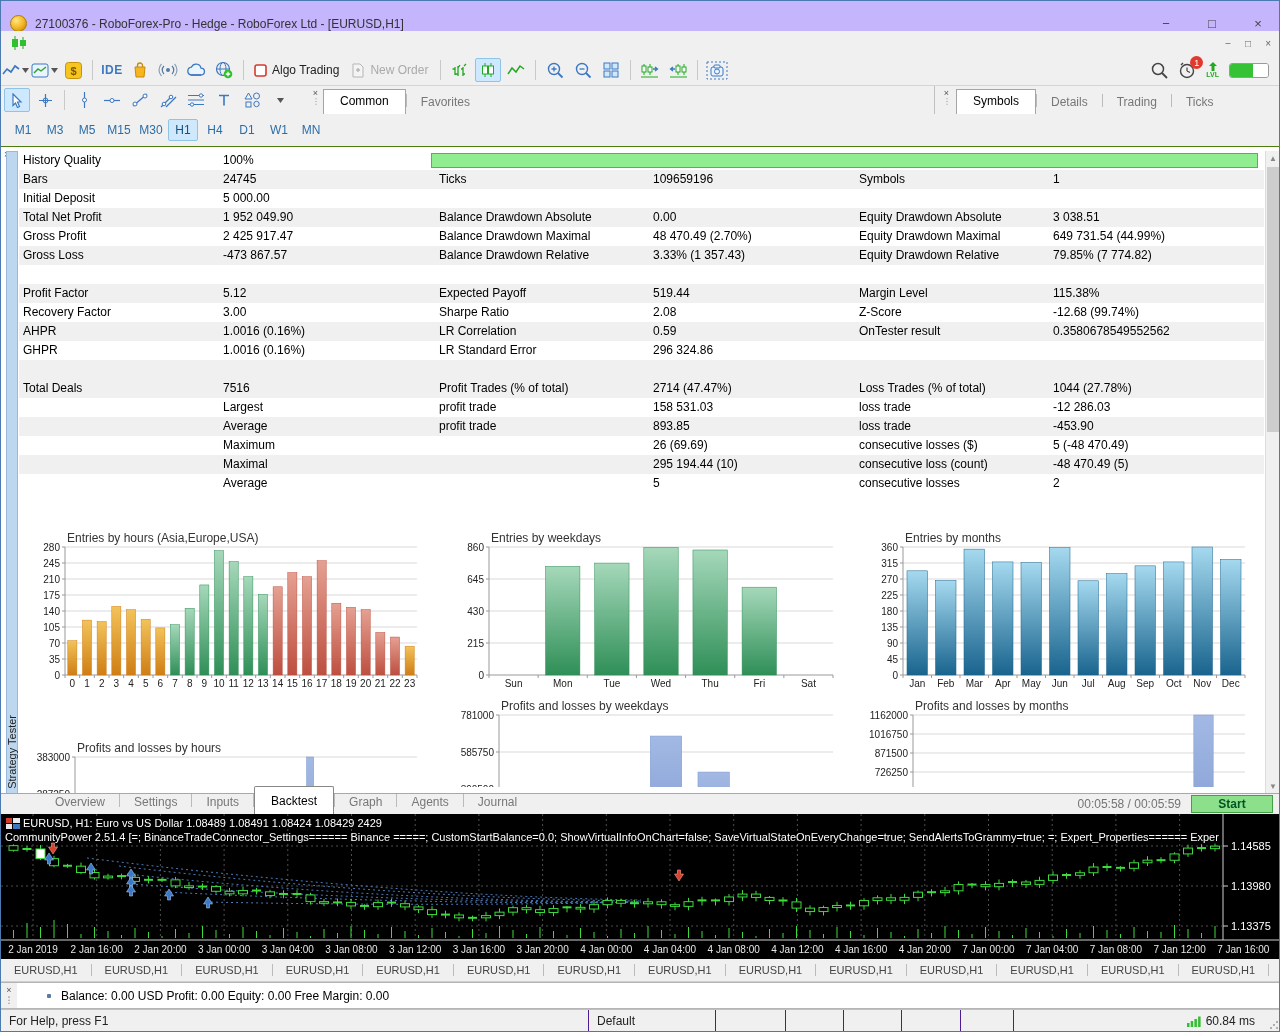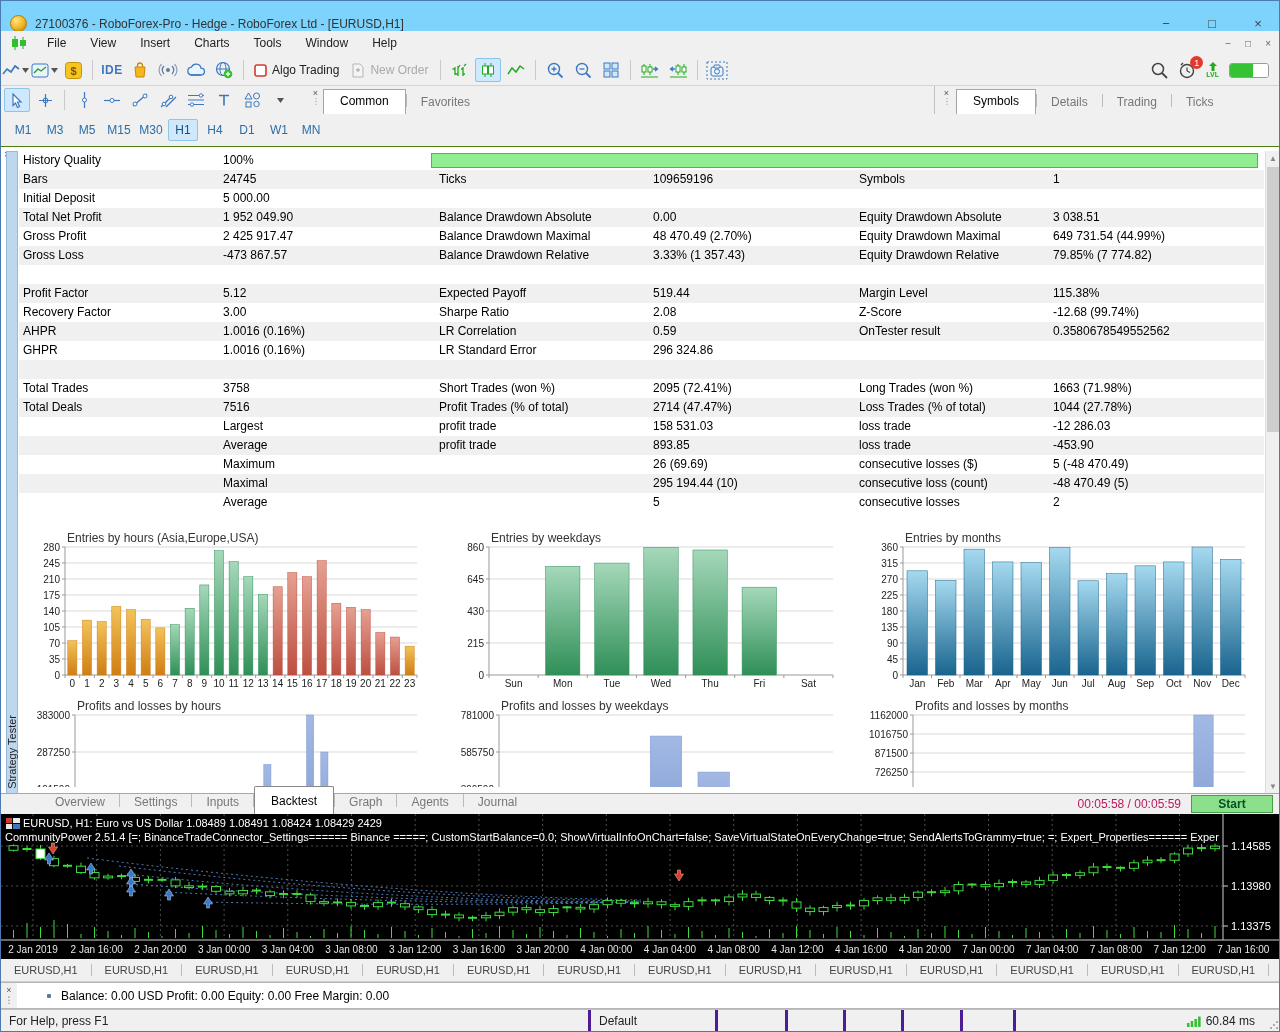--- a/index.html
+++ b/index.html
@@ -1,20 +1,20 @@
 <!DOCTYPE html>
 <html><head>
 <meta charset="utf-8">
 <style>
   *{margin:0;padding:0;box-sizing:border-box}
   html,body{width:1280px;height:1032px}
   body{font-family:"Liberation Sans",sans-serif;background:#fff;position:relative;overflow:hidden;border:1px solid #4a7ab0}
   .abs{position:absolute}
   
-  #titlebar{left:0;top:0;width:1280px;height:46px;background:#7dd3fc;display:flex;align-items:center;border-bottom:1px solid #e2e2e2}
+  #titlebar{left:0;top:0;width:1280px;height:46px;background:#c4b5fd;display:flex;align-items:center;border-bottom:1px solid #e2e2e2}
   #app-icon{width:17px;height:17px;border-radius:50%;margin:0 8px 0 9px;background:radial-gradient(circle at 35% 30%,#ffe680,#f2b31f 55%,#b97708);border:1px solid #a98008}
   #title-text{font-size:12px;color:#333}
   .wctl{width:46px;height:29px;display:flex;align-items:center;justify-content:center;font-size:13px;color:#444}
   #win-controls{margin-left:auto;display:flex}
   
   #menubar{left:0;top:30px;width:1280px;height:24px;background:#f0f0f0;display:flex;align-items:center}
   #mt-logo{width:20px;height:16px;margin:0 6px 0 8px}
   #menubar .mitem{padding:2px 12px;font-size:12px;color:#222}
   #child-controls{margin-left:auto;display:flex;align-items:center;padding-right:10px;gap:14px;font-size:10px;color:#666}
   
@@ -64,39 +64,39 @@
   .chart-cell{position:relative}
   .chart-clip{overflow:hidden}
   #scrollbar{position:absolute;right:1px;top:4px;width:15px;height:643px;background:#f0f0f0;border-left:1px solid #dcdcdc}
   #scrollbar .arrow{height:15px;display:flex;align-items:center;justify-content:center;font-size:8px;color:#888}
   #scrollbar .thumb{position:absolute;left:1px;top:16px;width:13px;height:265px;background:#cdcdcd}
   #scrollbar .arrow.down{position:absolute;bottom:0;left:0;width:100%}
   
   #tester-tabbar{position:absolute;left:0;bottom:0;width:1280px;height:21px;background:#f0f0f0;border-top:1px solid #a8a8a8;display:flex;align-items:stretch;padding-left:40px}
   #tester-tabbar .tab{font-size:12px}
   #tester-tabbar .tab.active{margin-top:-4px;border:1px solid #888;border-bottom:none;background:#fff;border-radius:2px 2px 0 0;padding-top:7px}
-  #elapsed{position:absolute;right:100px;top:3px;font-size:12px;color:#be185d}
+  #elapsed{position:absolute;right:100px;top:3px;font-size:12px;color:#737373}
   #start-btn{position:absolute;right:8px;top:1px;width:82px;height:18px;background:#8ce08c;border:1px solid #44a044;font-size:12px;color:#073;display:flex;align-items:center;justify-content:center;color:#052;font-weight:bold}
   
   #pricechart{left:0;top:813px;width:1280px;height:145px;background:#000}
   #pc-head{position:absolute;left:22px;top:3px;font-size:11px;color:#fff;white-space:nowrap}
   #pc-icon{position:absolute;left:5px;top:4px}
   #pc-overlay{position:absolute;left:4px;top:17px;width:1214px;font-size:11px;color:#fff;white-space:nowrap;overflow:hidden}
   
   #charttabs{left:0;top:958px;width:1280px;height:23px;background:#f0f0f0;border-bottom:1px solid #cfcfcf;display:flex;align-items:center}
   #charttabs .ctab{font-size:11px;color:#444;padding:0 13px;height:100%;display:flex;align-items:center}
   #charttabs .ctab-sep{width:1px;height:12px;background:#bbb}
   
   #toolboxbar{left:0;top:981px;width:1280px;height:27px;background:#fff;border-top:1px solid #b5b5b5;border-bottom:1px solid #b5b5b5;display:flex;align-items:center}
   #tb-grip{width:16px;height:100%;background:#f0f0f0;display:flex;flex-direction:column;align-items:center;font-size:9px;color:#555;padding-top:2px}
   #tb-dot{width:4px;height:4px;background:#5a7aa0;border-radius:1px;margin:0 10px 0 30px}
   #tb-text{font-size:12px;color:#000}
   
   #statusbar{left:0;top:1008px;width:1280px;height:23px;background:#f0f0f0;border-top:1px solid #c0c0c0;display:flex;align-items:stretch;font-size:12px;color:#222}
-  .scell{border-left:3px solid #4c1d95;display:flex;align-items:center;padding:0 8px}
+  .scell{border-left:1px solid #4c1d95;display:flex;align-items:center;padding:0 8px}
   #st-help{flex:1;border-left:none;padding-left:8px}
   #st-latency{width:268px;justify-content:flex-end;padding-right:26px;gap:5px}
   #grip-corner{position:absolute;right:2px;bottom:2px}
   svg{display:block}
 </style>
 </head>
 <body>
 
 <div id="titlebar" class="abs">
   <div id="app-icon"></div>
@@ -108,29 +108,20 @@
   </div>
 </div>
 
 <div id="menubar" class="abs">
   <svg id="mt-logo" viewBox="0 0 20 16">
     <line x1="6" y1="1" x2="6" y2="15" stroke="#1faa1f"></line>
       <rect x="3" y="4" width="6" height="8" fill="#2fbf2f"></rect>
     <line x1="14" y1="2" x2="14" y2="14" stroke="#1faa1f"></line>
       <rect x="11" y="5" width="6" height="6" fill="#2fbf2f"></rect>
   </svg>
-  <div id="menu-items" style="display:flex">
-      <div class="mitem">File</div>
-      <div class="mitem">View</div>
-      <div class="mitem">Insert</div>
-      <div class="mitem">Charts</div>
-      <div class="mitem">Tools</div>
-      <div class="mitem">Window</div>
-      <div class="mitem">Help</div>
-    </div>
   <div id="child-controls">
     <span>−</span>
     <span>□</span>
     <span>×</span>
   </div>
 </div>
 
 <div id="toolbar" class="abs">
   <div class="ibtn">
     <svg width="18" height="14" viewBox="0 0 18 14">
@@ -502,28 +493,20 @@
         <div class="slbl ind"></div>
         <div class="sval"></div>
       </div>
       <div class="srow alt">
         <div class="slbl"></div>
         <div class="sval"></div>
         <div class="slbl ind"></div>
         <div class="sval"></div>
         <div class="slbl ind"></div>
         <div class="sval"></div>
-      </div>
-      <div class="srow">
-        <div class="slbl">Total Trades</div>
-        <div class="sval">3758</div>
-        <div class="slbl ind">Short Trades (won %)</div>
-        <div class="sval">2095 (72.41%)</div>
-        <div class="slbl ind">Long Trades (won %)</div>
-        <div class="sval">1663 (71.98%)</div>
       </div>
       <div class="srow alt">
         <div class="slbl">Total Deals</div>
         <div class="sval">7516</div>
         <div class="slbl ind">Profit Trades (% of total)</div>
         <div class="sval">2714 (47.47%)</div>
         <div class="slbl ind">Loss Trades (% of total)</div>
         <div class="sval">1044 (27.78%)</div>
       </div>
       <div class="srow">
@@ -807,21 +790,21 @@
             <text x="345.25" y="156" text-anchor="middle" font-size="10" fill="#222" font-family="Liberation Sans,sans-serif">Nov</text>
             <line x1="331" y1="144" x2="331" y2="147" stroke="#999"></line>
             <rect x="363.49" y="28.444444444444443" width="20.52" height="115.55555555555556" fill="url(#g2-blue)" stroke="#19648e" stroke-width="0.5"></rect>
             <text x="373.75" y="156" text-anchor="middle" font-size="10" fill="#222" font-family="Liberation Sans,sans-serif">Dec</text>
             <line x1="359.5" y1="144" x2="359.5" y2="147" stroke="#999"></line>
             <line x1="388" y1="144" x2="388" y2="147" stroke="#999"></line>
           </svg>
         </div>
       </div>
     <div class="chart-row" id="chart-row-bottom" style="margin-top:6px">
-        <div class="chart-cell chart-clip" style="width: 424px; height: 88px;">
+        <div class="chart-cell chart-clip" style="width: 424px; height: 88px; margin-top: 42px;">
           <svg width="424" height="182">
             <defs>
               <linearGradient id="g3-periwinkle" x1="0" y1="0" x2="0" y2="1">
                 <stop offset="0%" stop-color="#a3b9e4"></stop>
                 <stop offset="100%" stop-color="#7a97cf"></stop>
               </linearGradient>
             </defs>
             <text x="58" y="11" font-size="12" fill="#333" font-family="Liberation Sans,sans-serif">Profits and losses by hours</text>
             <line x1="56" y1="16" x2="398" y2="16" stroke="#d9d9d9"></line>
             <line x1="53" y1="16" x2="56" y2="16" stroke="#999"></line>

